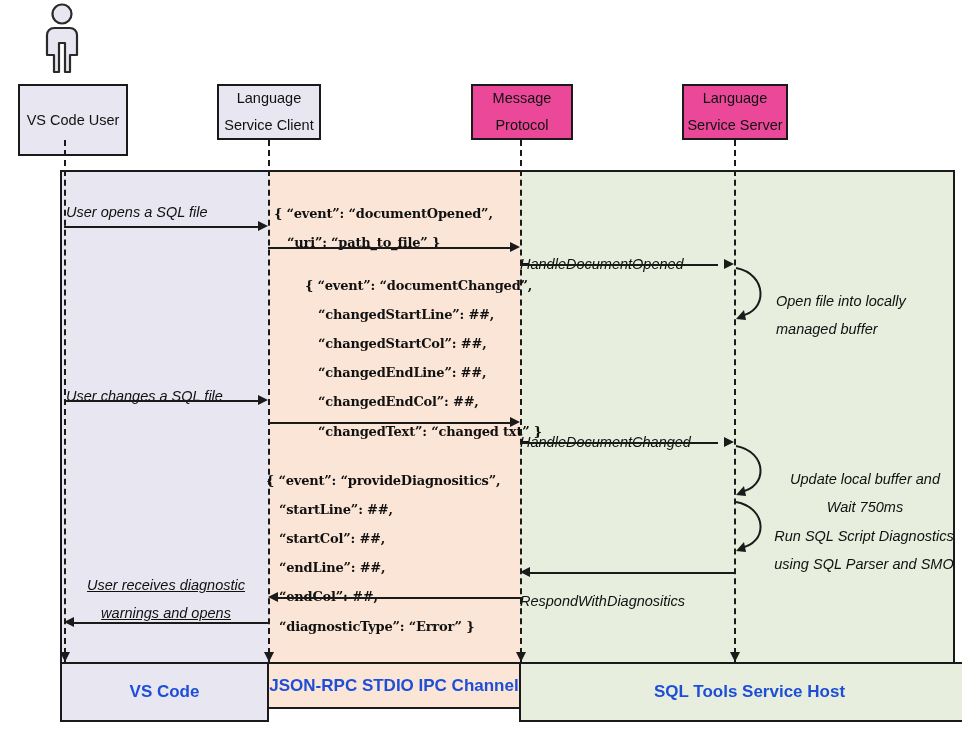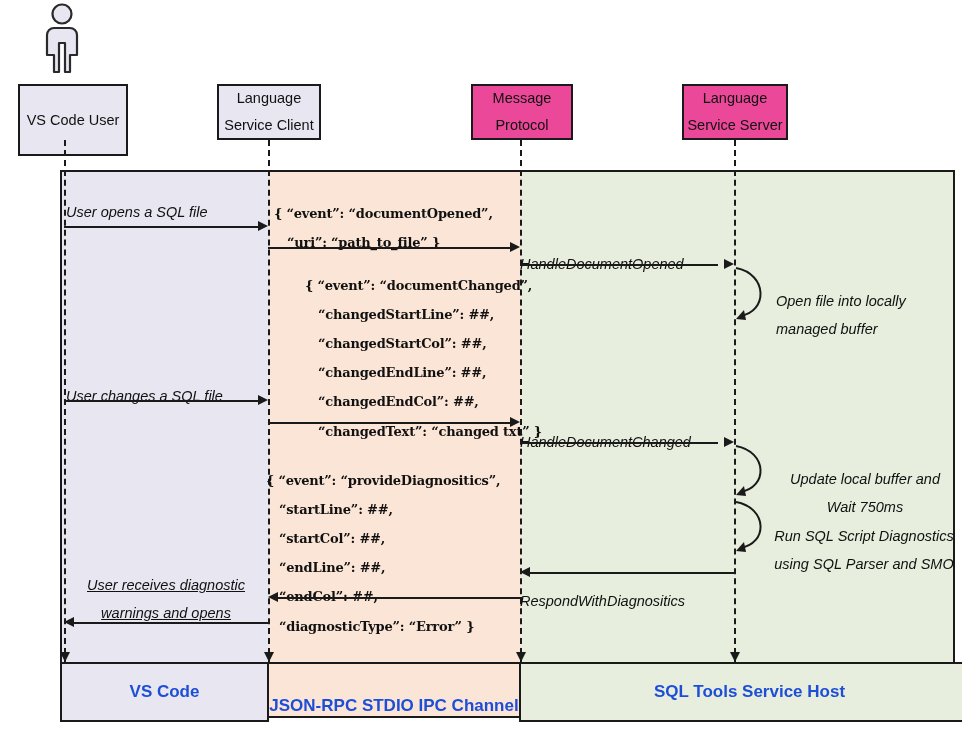--- a/index.html
+++ b/index.html
@@ -261,20 +261,20 @@
   <div class="arrow-head left" style="left:64px; top:617px;"></div>
 
   <div class="arrow-head down" style="left:60px; top:652px;"></div>
   <div class="arrow-head down" style="left:264px; top:652px;"></div>
   <div class="arrow-head down" style="left:516px; top:652px;"></div>
   <div class="arrow-head down" style="left:730px; top:652px;"></div>
 
   <div class="footer-cell lav" style="left:60px; top:662px; width:209px; height:60px;">
     <span>VS Code</span>
   </div>
-  <div class="footer-cell pch" style="left:267px; top:662px; width:254px; height:56px;align-items:flex-end;">
+  <div class="footer-cell pch" style="left:267px; top:662px; width:254px; height:47px;">
     <span>JSON-RPC STDIO IPC Channel</span>
   </div>
   <div class="footer-cell grn" style="left:519px; top:662px; width:461px; height:60px;">
     <span>SQL Tools Service Host</span>
   </div>
 
 </div>
 
 </body></html>

